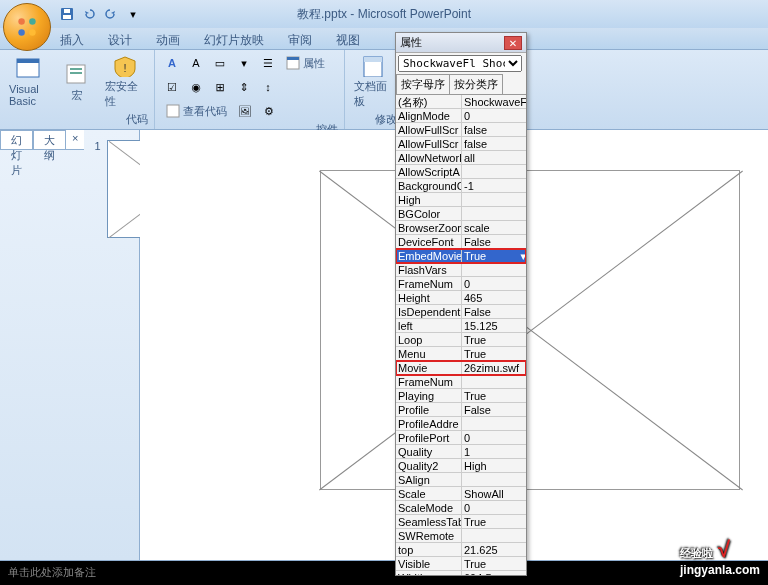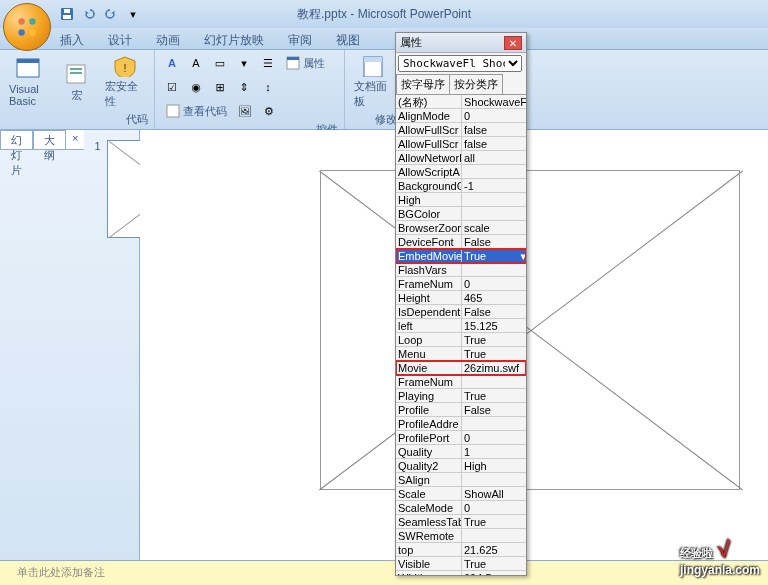--- a/index.html
+++ b/index.html
@@ -28,21 +28,21 @@
 .thumbnum{color:#3b5a82}
 .thumb{width:130px;height:98px;background:#fff;border:1px solid #6f94bb;position:relative}
 .thumb:before,.thumb:after{content:'';position:absolute;background:#999;height:1px;width:160px;top:50%;left:-15px}
 .thumb:before{transform:rotate(37deg)}
 .thumb:after{transform:rotate(-37deg)}
 .slide{flex:1;background:#fff;position:relative;overflow:hidden}
 .slidecanvas{position:absolute;top:40px;left:180px;width:420px;height:320px;background:#fff;border:1px solid #999}
 .slidecanvas:before,.slidecanvas:after{content:'';position:absolute;background:#888;height:1px;width:530px;top:50%;left:-55px}
 .slidecanvas:before{transform:rotate(37deg)}
 .slidecanvas:after{transform:rotate(-37deg)}
-.notes{height:25px;background:#fef9c3;border-top:1px solid #8faed0;padding:4px 17px;color:#888}
+.notes{height:25px;background:#000000;border-top:1px solid #8faed0;padding:4px 8px;color:#888}
 
 .propdlg{position:absolute;top:32px;left:395px;width:132px;background:#f4f4f4;border:1px solid #888;z-index:20;box-shadow:2px 2px 4px rgba(0,0,0,.3)}
 .propdlg .dlgtitle{height:20px;background:linear-gradient(#e8eef7,#cfd9e8);display:flex;align-items:center;justify-content:space-between;padding:0 4px;font-size:12px;border-bottom:1px solid #aaa}
 .propdlg .dlgtitle .close{width:18px;height:14px;background:#d9534f;color:#fff;text-align:center;font-size:10px;line-height:14px;border:1px solid #a33}
 .objselect{width:124px;margin:2px;font-size:11px;font-family:monospace}
 .sorttabs{display:flex;border-bottom:1px solid #999}
 .sorttabs div{padding:2px 4px;border:1px solid #999;border-bottom:none;background:#f4f4f4;font-size:11px;margin-right:-1px}
 .proplist{max-height:480px;overflow:hidden;font-family:SimSun,monospace;font-size:11px}
 .proprow{display:flex;border-bottom:1px solid #ccc;height:14px;line-height:14px}
 .proprow .pn{width:66px;padding-left:2px;border-right:1px solid #ccc;white-space:nowrap;overflow:hidden}

